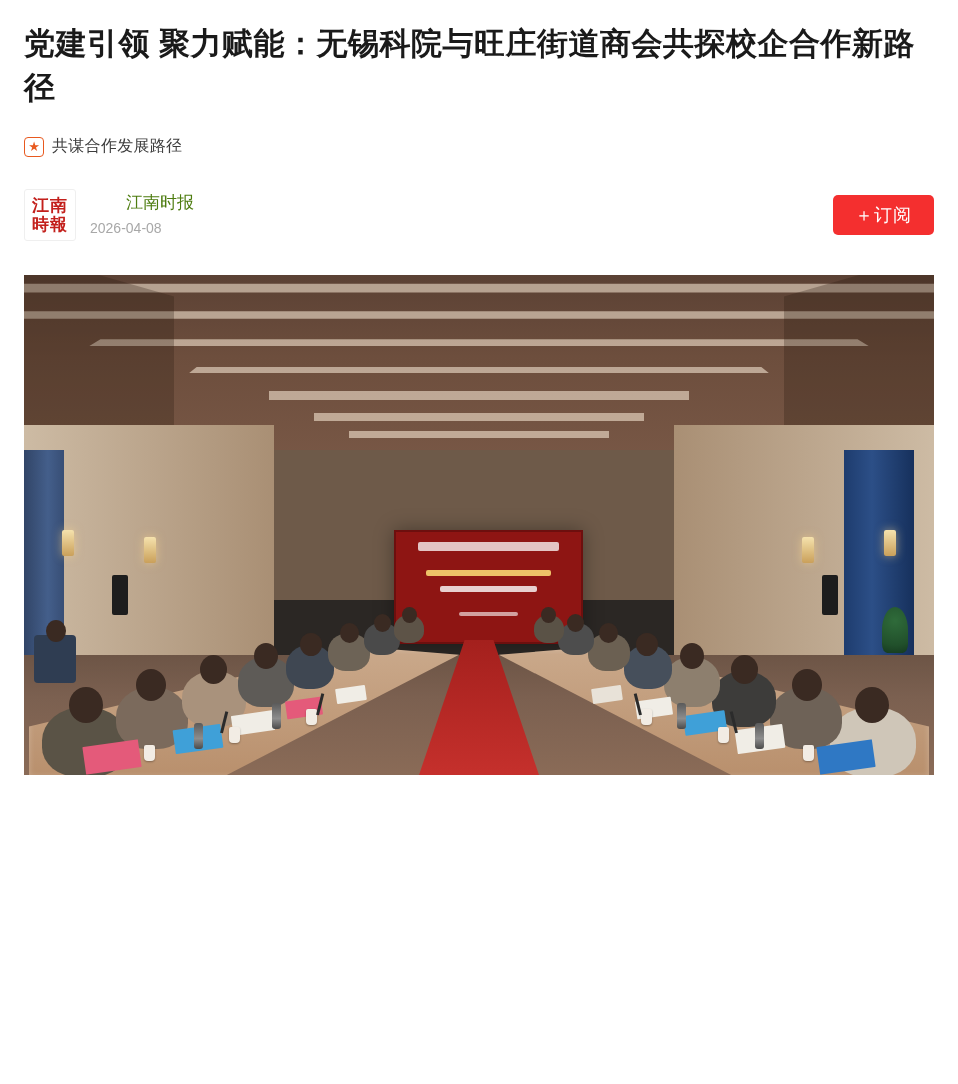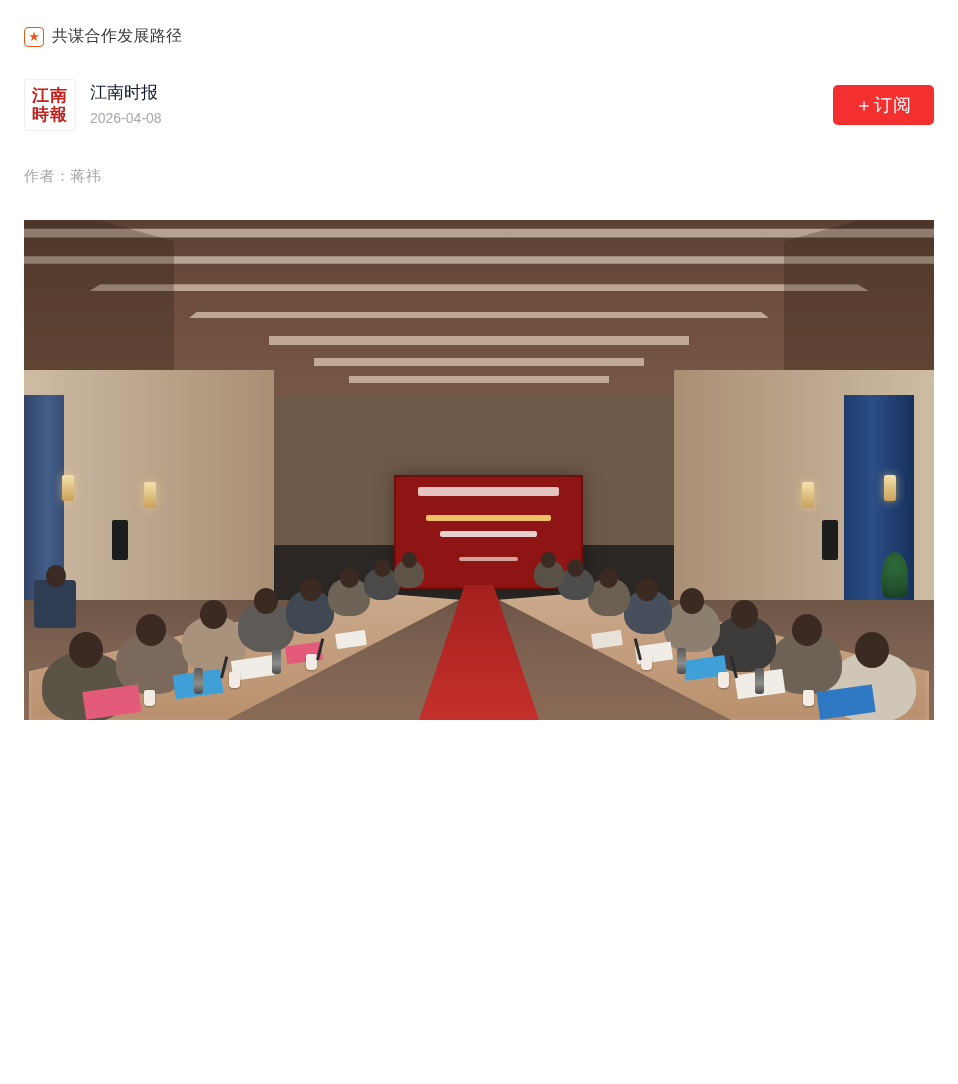--- a/index.html
+++ b/index.html
@@ -83,22 +83,23 @@
     line-height: 19px;
     letter-spacing: 1px;
   }
   .source-meta {
     display: flex;
     flex-direction: column;
     justify-content: center;
   }
   .source-name {
     font-size: 17px;
-    color: #0f172a;
+    color: #4d7c0f;
     line-height: 24px;
+    margin-left: 36px;
   }
   .source-date {
     font-size: 14px;
     color: #a8a8a8;
     line-height: 22px;
     margin-top: 2px;
   }
   .subscribe-btn {
     margin-left: auto;
     background: #f42f2f;
@@ -293,39 +294,39 @@
     width: 26px; height: 46px;
     background: radial-gradient(circle at 50% 30%, #2f6b3a 0%, #21502b 70%, #163a1f 100%);
     border-radius: 50% 50% 20% 20%;
   }
 </style>
 </head>
 <body>
 
 <div class="page">
 
+  <h1 class="article-title">党建引领 聚力赋能：无锡科院与旺庄街道商会共探校企合作新路径</h1>
 
   <div class="badge-row">
     <div class="badge-icon">★</div>
     <div class="badge-text">共谋合作发展路径</div>
   </div>
 
   <div class="source-row">
     <div class="source-logo">
       <span>江南</span>
       <span>時報</span>
     </div>
     <div class="source-meta">
       <div class="source-name">江南时报</div>
       <div class="source-date">2026-04-08</div>
     </div>
     <button class="subscribe-btn">＋订阅</button>
   </div>
 
-  <div class="author-row">作者：蒋祎</div>
 
 
   <div class="photo-wrap">
     <div class="photo">
 
       <div class="ceiling">
         <div class="ceil-slat" style="width:900px;height:14px;top:6px;transform:translateX(-50%) perspective(300px) rotateX(52deg) scaleX(1.5);"></div>
         <div class="ceil-slat" style="width:760px;height:12px;top:34px;transform:translateX(-50%) perspective(300px) rotateX(52deg) scaleX(1.35);"></div>
         <div class="ceil-slat" style="width:640px;height:11px;top:62px;transform:translateX(-50%) perspective(300px) rotateX(52deg) scaleX(1.2);"></div>
         <div class="ceil-slat" style="width:520px;height:10px;top:90px;transform:translateX(-50%) perspective(300px) rotateX(52deg) scaleX(1.1);"></div>

